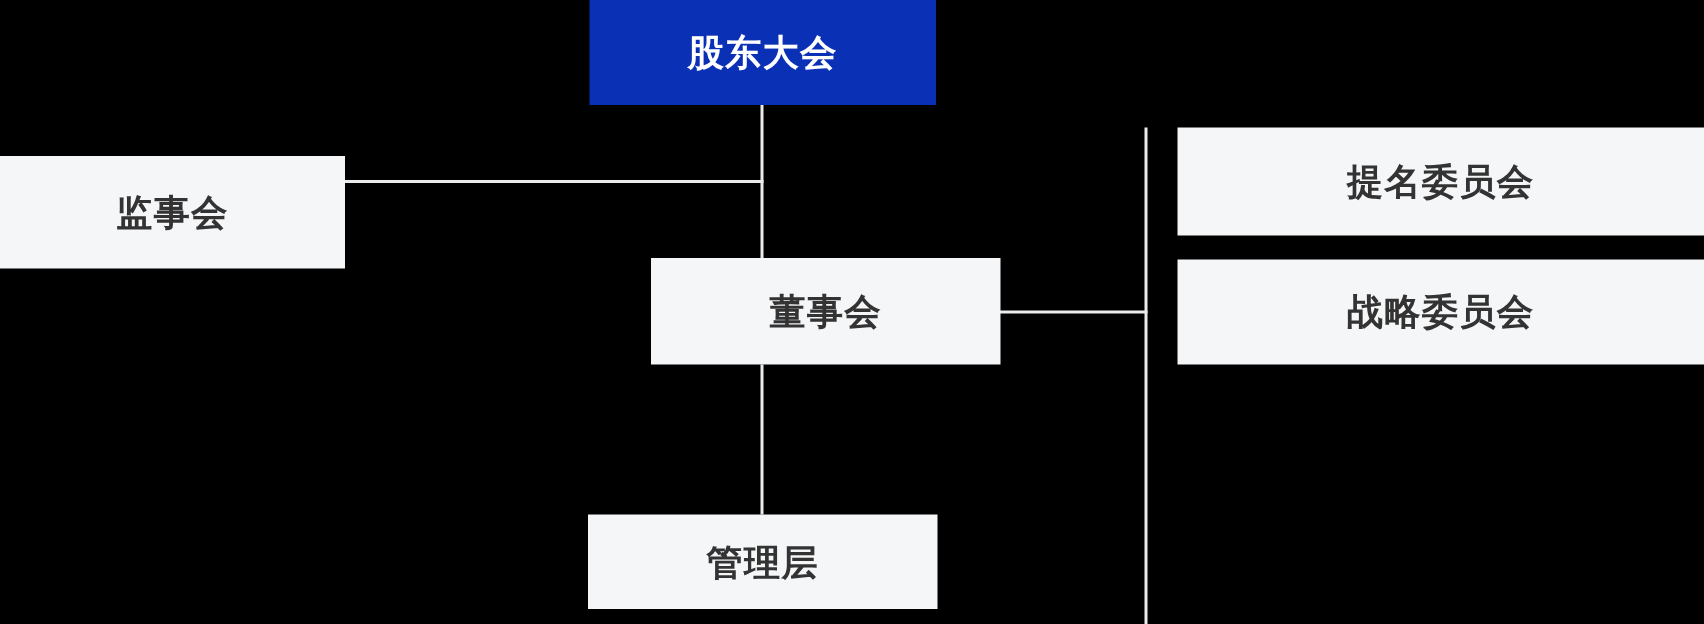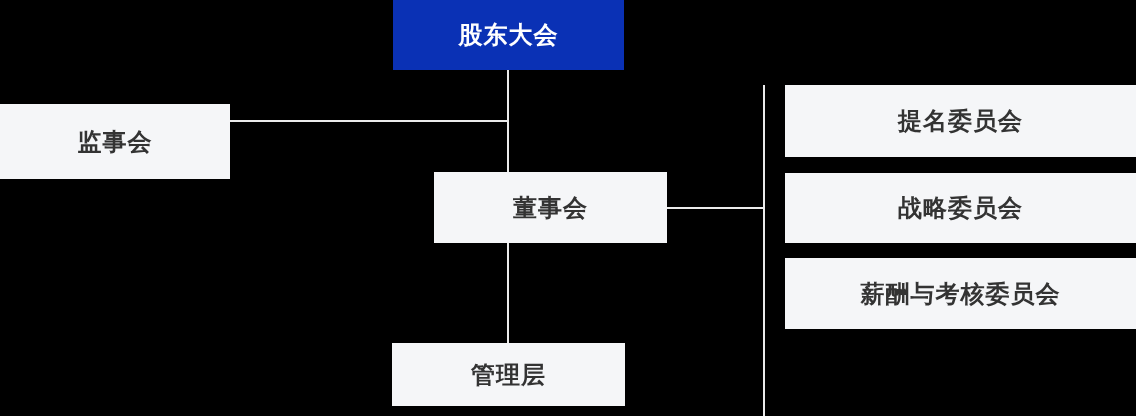--- a/index.html
+++ b/index.html
@@ -79,18 +79,15 @@
   </div>
 
   <div class="node n-strategy">
     <span>提名委员会</span>
   </div>
 
   <div class="node n-audit">
     <span>战略委员会</span>
   </div>
 
-  <div class="node n-remuneration">
-    <span>薪酬与考核委员会</span>
-  </div>
 
 
 </div>
 
 </body></html>

